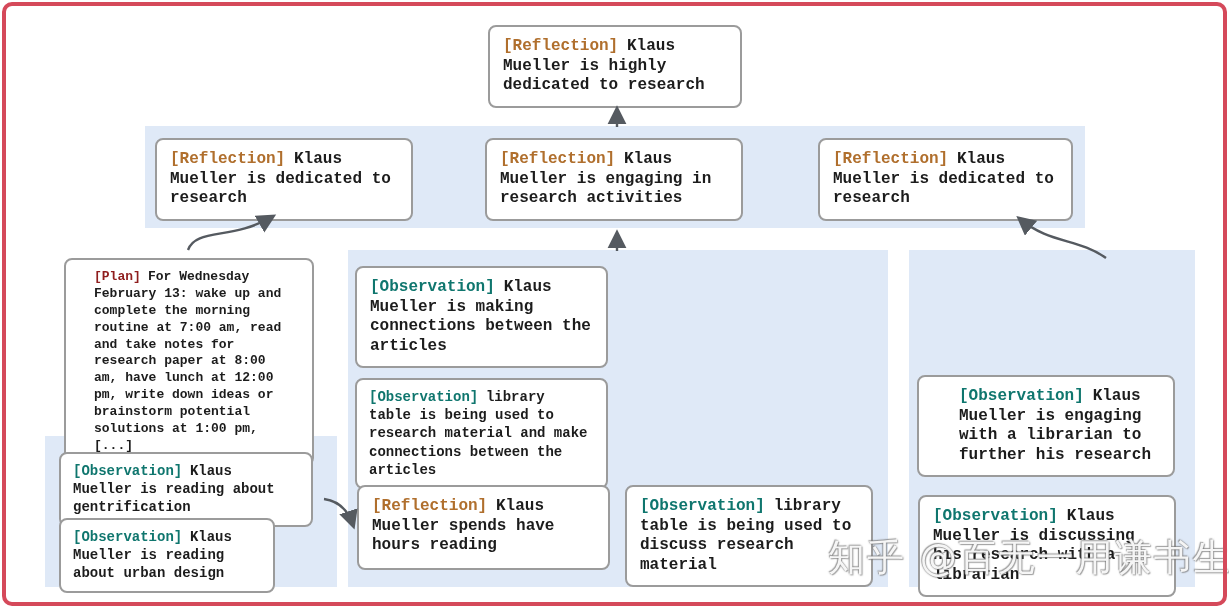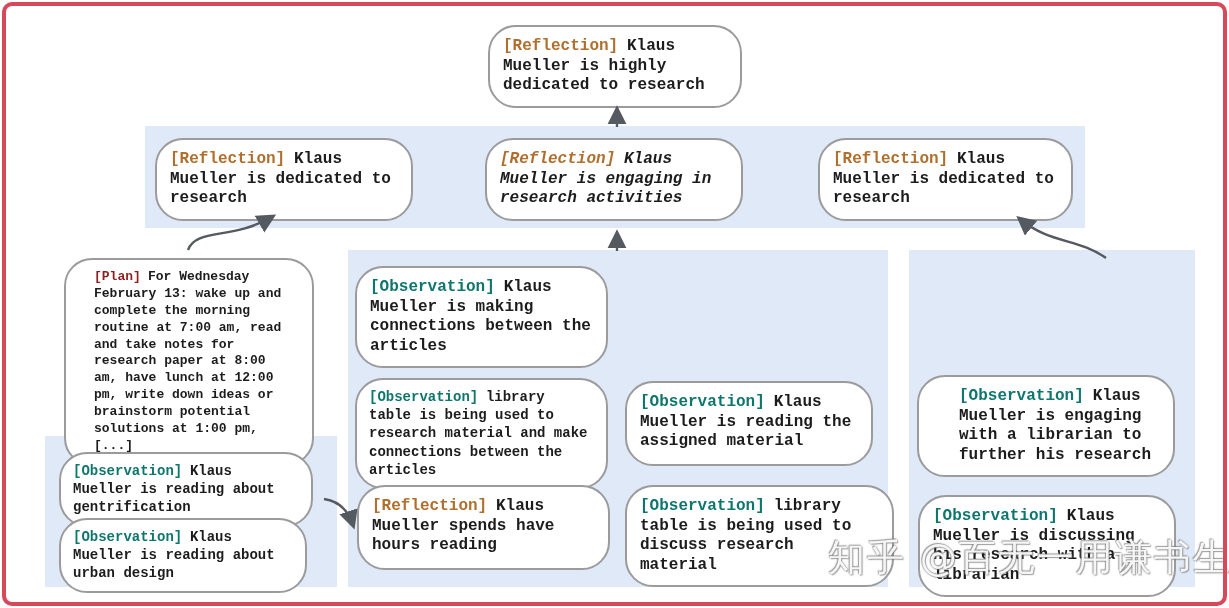--- a/index.html
+++ b/index.html
@@ -4,41 +4,41 @@
 <style>
   html,body{margin:0;padding:0;background:#ffffff;}
   .canvas{position:relative;width:1229px;height:608px;background:#ffffff;overflow:hidden;
           font-family:"Liberation Mono","DejaVu Sans Mono",monospace;}
   .frame{position:absolute;inset:2px;border:4px solid #d5495a;border-radius:10px;pointer-events:none;z-index:7;}
   .band{position:absolute;background:#dfe9f7;z-index:1;}
   .band-row2{left:145px;top:126px;width:940px;height:102px;}
   .band-left{left:45px;top:436px;width:292px;height:151px;}
   .band-mid{left:348px;top:250px;width:540px;height:337px;}
   .band-right{left:909px;top:250px;width:286px;height:337px;}
-  .node{position:absolute;background:#ffffff;border:2.5px solid #9b9b9b;border-radius:28px;
+  .node{position:absolute;background:#ffffff;border:2.5px solid #9b9b9b;border-radius:8px;
         box-sizing:border-box;padding:10px 13px;font-weight:bold;color:#1c1c1c;
         font-size:16px;line-height:1.22;z-index:2;}
   .node .tag{margin-right:0.55em;}
   .tag-reflection{color:#b06f2d;}
   .tag-observation{color:#0f766e;}
   .tag-plan{color:#8f1d1d;}
   .sm{font-size:14px;line-height:1.3;padding:8px 12px;}
   #n-root{left:488px;top:25px;width:254px;min-height:77px;}
   #n-r2a{left:155px;top:138px;width:258px;min-height:75px;}
-  #n-r2b{left:485px;top:138px;width:258px;min-height:74px;font-style:italic;}
+  #n-r2b{left:485px;top:138px;width:258px;min-height:74px;}
   #n-r2c{left:818px;top:138px;width:255px;min-height:74px;}
   #n-plan{left:64px;top:258px;width:250px;font-size:13px;line-height:1.3;padding:9px 28px;}
   #n-l1{left:59px;top:452px;width:254px;min-height:52px;}
-  #n-l2{left:59px;top:518px;width:248px;min-height:55px;}
+  #n-l2{left:59px;top:518px;width:216px;min-height:55px;}
   #n-m1a{left:355px;top:266px;width:253px;min-height:90px;}
   #n-m1b{left:355px;top:378px;width:253px;min-height:88px;}
   #n-m1c{left:357px;top:485px;width:253px;min-height:85px;}
   #n-m2a{left:625px;top:267px;width:248px;min-height:90px;}
   #n-m2b{left:625px;top:381px;width:248px;min-height:85px;}
-  #n-m2c{left:625px;top:485px;width:269px;min-height:88px;}
+  #n-m2c{left:625px;top:485px;width:248px;min-height:88px;}
   #n-ra{left:917px;top:266px;width:258px;min-height:92px;}
   #n-rb{left:917px;top:375px;width:258px;min-height:95px;padding-left:40px;}
   #n-rc{left:918px;top:495px;width:258px;min-height:93px;}
   .arrows{position:absolute;left:0;top:0;width:1229px;height:608px;z-index:5;pointer-events:none;}
   .watermark{position:absolute;left:828px;top:533px;z-index:6;font-size:37px;letter-spacing:2px;
              color:rgba(255,255,255,0.92);font-family:"DejaVu Sans",sans-serif;
              text-shadow:0 0 2px rgba(120,120,120,0.85),1px 1px 1px rgba(120,120,120,0.6),
                          -1px -1px 1px rgba(120,120,120,0.6);white-space:nowrap;}
 </style>
 </head>
@@ -59,21 +59,20 @@
 
   <div class="node" id="n-plan"><span class="tag tag-plan">[Plan]</span><span>For Wednesday February 13: wake up and complete the morning routine at 7:00 am, read and take notes for research paper at 8:00 am, have lunch at 12:00 pm, write down ideas or brainstorm potential solutions at 1:00 pm, [...]</span></div>
 
   <div class="node sm" id="n-l1"><span class="tag tag-observation">[Observation]</span><span>Klaus Mueller is reading about gentrification</span></div>
   <div class="node sm" id="n-l2"><span class="tag tag-observation">[Observation]</span><span>Klaus Mueller is reading about urban design</span></div>
 
   <div class="node" id="n-m1a"><span class="tag tag-observation">[Observation]</span><span>Klaus Mueller is making connections between the articles</span></div>
   <div class="node sm" id="n-m1b"><span class="tag tag-observation">[Observation]</span><span>library table is being used to research material and make connections between the articles</span></div>
   <div class="node" id="n-m1c"><span class="tag tag-reflection">[Reflection]</span><span>Klaus Mueller spends have hours reading</span></div>
 
-  <div class="node" id="n-m2b"><span class="tag tag-observation">[Observation]</span><span>Klaus Mueller is reading the assigned material</span></div>
   <div class="node" id="n-m2c"><span class="tag tag-observation">[Observation]</span><span>library table is being used to discuss research material</span></div>
 
   <div class="node" id="n-rb"><span class="tag tag-observation">[Observation]</span><span>Klaus Mueller is engaging with a librarian to further his research</span></div>
   <div class="node" id="n-rc"><span class="tag tag-observation">[Observation]</span><span>Klaus Mueller is discussing his research with a librarian</span></div>
 
   <svg class="arrows" viewBox="0 0 1229 608" xmlns="http://www.w3.org/2000/svg">
     <defs>
       <marker id="arr" markerWidth="9" markerHeight="9" refX="6" refY="4" orient="auto" markerUnits="strokeWidth">
         <path d="M0,0 L8,4 L0,8 z" fill="#555a60"></path>
       </marker>

